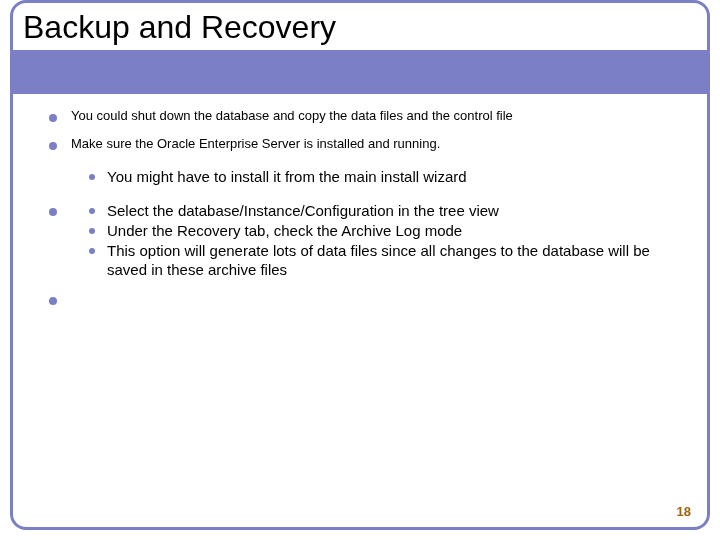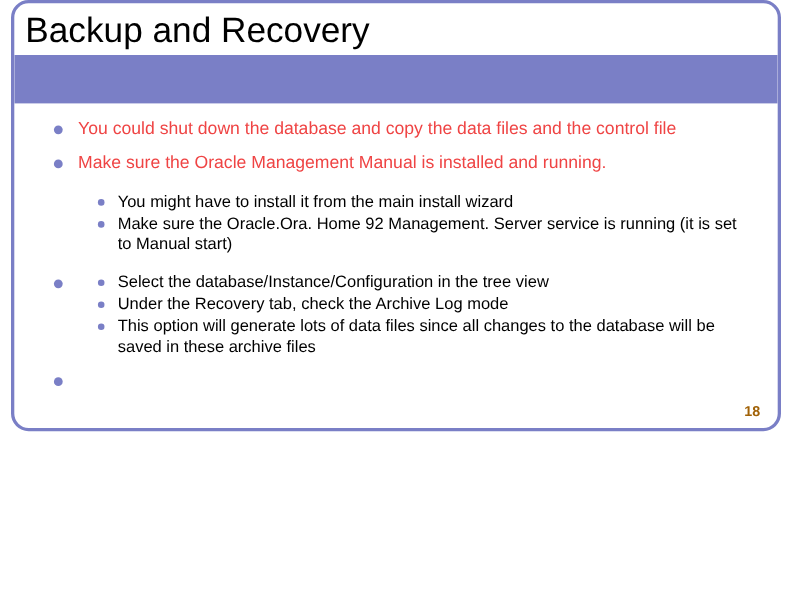--- a/index.html
+++ b/index.html
@@ -12,21 +12,21 @@
   }
   .canvas {
     position: relative;
     width: 720px;
     height: 540px;
     background: #ffffff;
     padding: 0 10px 10px 10px;
   }
   .inner {
     width: 700px;
-    height: 392px;
+    height: 530px;
     background: #ffffff;
     border: 3px solid #7a7fc6;
     border-radius: 16px;
     position: relative;
     overflow: hidden;
   }
   .title-wrap {
     padding: 6px 0 0 10px;
   }
   .title {
@@ -56,22 +56,22 @@
     content: "";
     position: absolute;
     left: 0;
     top: 6px;
     width: 8px;
     height: 8px;
     border-radius: 50%;
     background: #7a7fc6;
   }
   ul.outer > li > .item-text {
-    font-size: 16px;
-    color: #ef4444;
+    font-size: 13px;
+    color: #000000;
     line-height: 1.22;
   }
   ul.sub {
     list-style: none;
     margin-top: 16px;
     margin-left: 18px;
   }
   ul.sub > li {
     position: relative;
     padding-left: 18px;
@@ -115,27 +115,24 @@
     <div class="band"></div>
 
     <div class="content">
       <ul class="outer">
 
         <li>
           <div class="item-text">You could shut down the database and copy the data files and the control file</div>
         </li>
 
         <li>
-          <div class="item-text">Make sure the Oracle Management Manual is installed and running.</div>
+          <div class="item-text">Make sure the Oracle Enterprise Server is installed and running.</div>
           <ul class="sub">
             <li>
               <div class="item-text">You might have to install it from the main install wizard</div>
-            </li>
-            <li>
-              <div class="item-text">Make sure the Oracle.Ora. Home 92 Management. Server service is running (it is set to Manual start)</div>
             </li>
           </ul>
         </li>
 
         <li>
           <ul class="sub">
             <li>
               <div class="item-text">Select the database/Instance/Configuration in the tree view</div>
             </li>
             <li>

